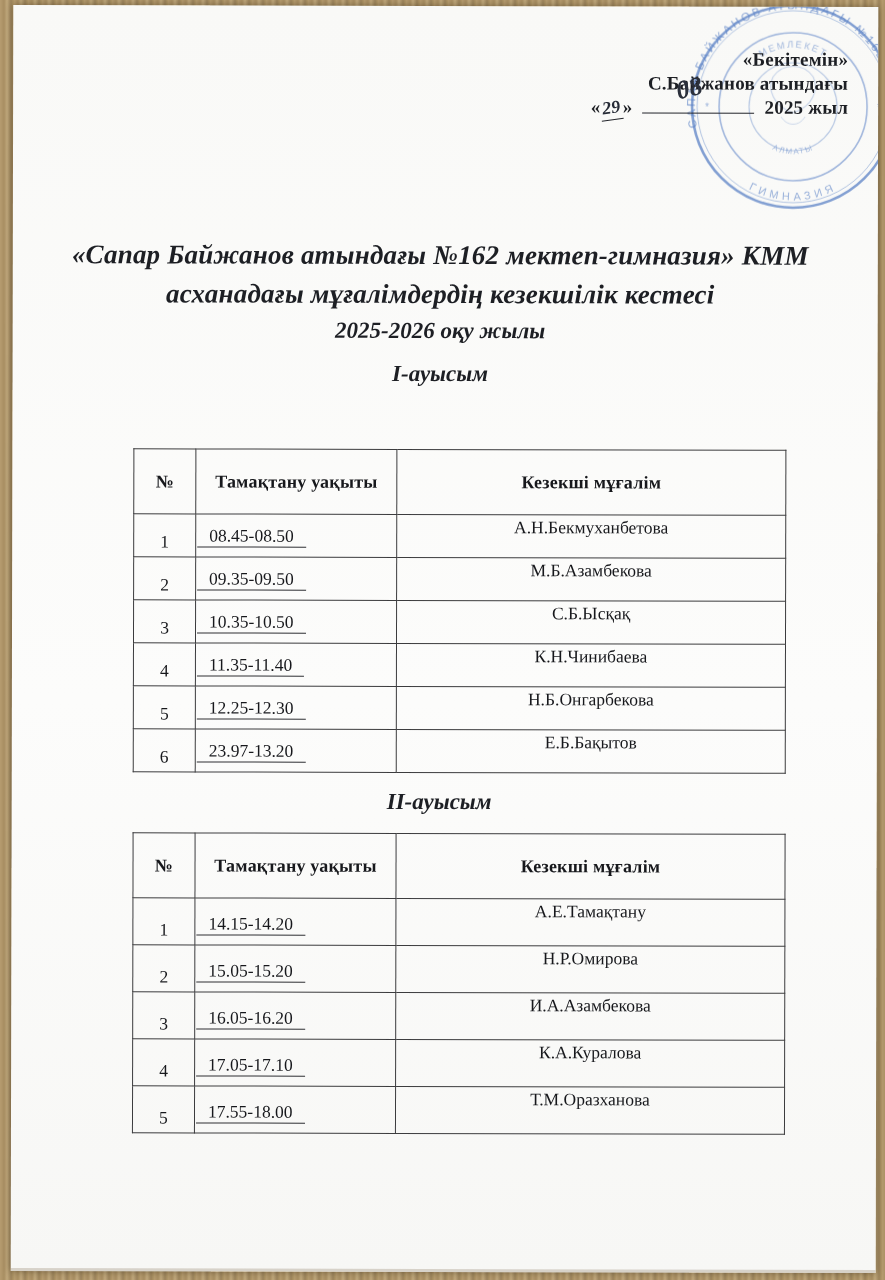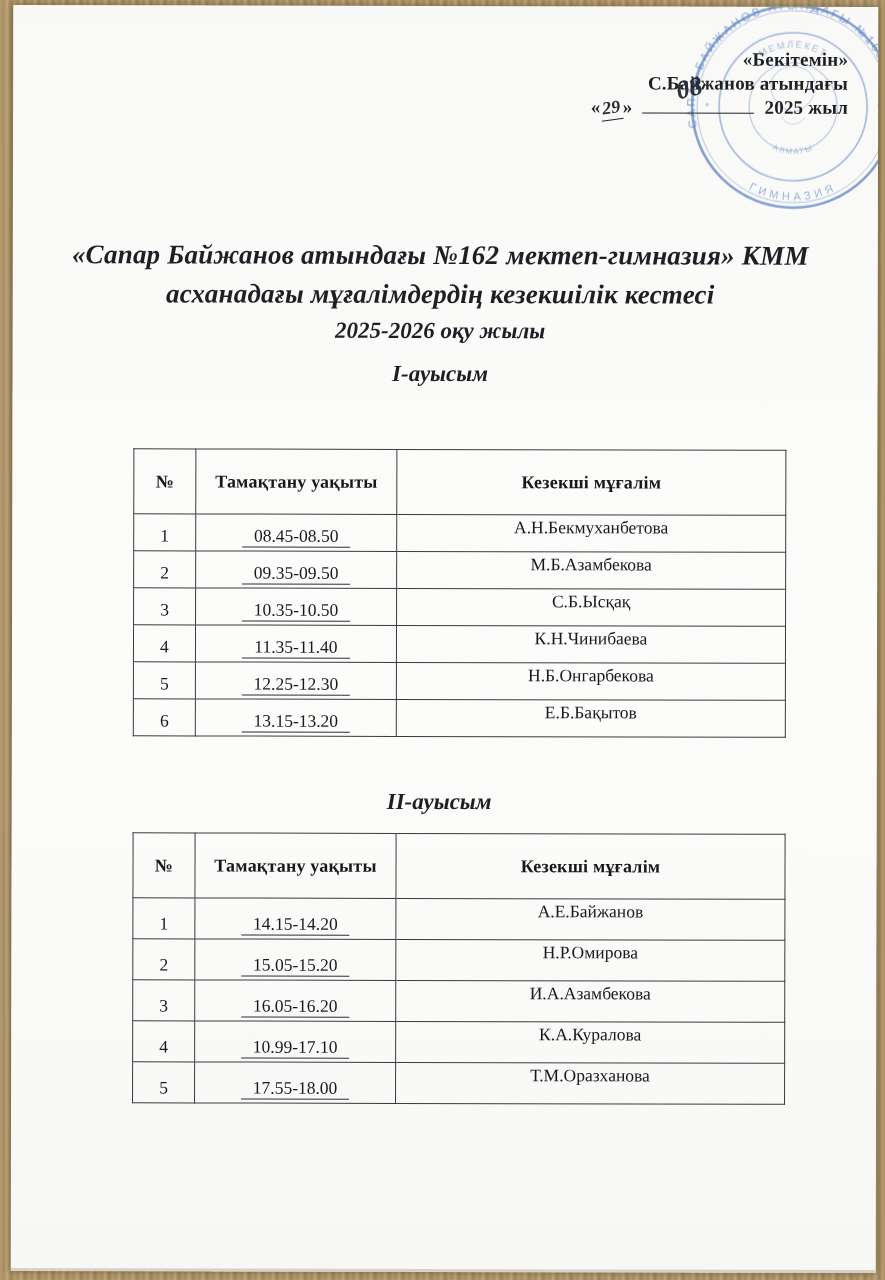--- a/index.html
+++ b/index.html
@@ -82,21 +82,21 @@
   table.duty th{
     height:62px;font-weight:bold;font-size:18px;text-align:center;
     vertical-align:middle;letter-spacing:.2px;
   }
   table.t1 td{height:31px;}
   table.t2 td{height:35px;}
   table.duty .col0{width:59px;}
   table.duty .col1{width:198px;}
   table.duty .col2{width:386px;}
   table.duty td.col0{text-align:center;vertical-align:bottom;padding-bottom:4px;}
-  table.duty td.col1{text-align:center;vertical-align:bottom;padding-bottom:4px;}
+  table.duty td.col1{vertical-align:bottom;padding-bottom:10px;}
   table.duty td.col2{text-align:center;vertical-align:top;padding-top:2px;font-family:Liberation Serif, serif;}
   td.col1 .u{
     border-bottom:1.3px solid #2e2f33;padding:0 12px 1px 12px;
   }
 
   
   .paper::after{
     content:"";position:absolute;left:0;right:0;bottom:0;height:3px;
     background:rgba(120,100,70,.25);
   }
@@ -184,55 +184,55 @@
           <td class="col1"><span class="u">11.35-11.40</span></td>
           <td class="col2">К.Н.Чинибаева</td>
         </tr>
         <tr>
           <td class="col0">5</td>
           <td class="col1"><span class="u">12.25-12.30</span></td>
           <td class="col2">Н.Б.Онгарбекова</td>
         </tr>
         <tr>
           <td class="col0">6</td>
-          <td class="col1"><span class="u">13.15-13.20</span></td>
+          <td class="col1"><span class="u">23.97-13.20</span></td>
           <td class="col2">Е.Б.Бақытов</td>
         </tr>
       </tbody>
     </table>
 
   <div class="shift-heading shift2-heading">II-ауысым</div>
 
   <table class="duty t2">
       <thead>
         <tr>
           <th class="col0">№</th>
           <th class="col1">Тамақтану уақыты</th>
           <th class="col2">Кезекші мұғалім</th>
         </tr>
       </thead>
       <tbody>
         <tr>
           <td class="col0">1</td>
           <td class="col1"><span class="u">14.15-14.20</span></td>
-          <td class="col2">А.Е.Байжанов</td>
+          <td class="col2">А.Е.Тамақтану</td>
         </tr>
         <tr>
           <td class="col0">2</td>
           <td class="col1"><span class="u">15.05-15.20</span></td>
           <td class="col2">Н.Р.Омирова</td>
         </tr>
         <tr>
           <td class="col0">3</td>
           <td class="col1"><span class="u">16.05-16.20</span></td>
           <td class="col2">И.А.Азамбекова</td>
         </tr>
         <tr>
           <td class="col0">4</td>
-          <td class="col1"><span class="u">10.99-17.10</span></td>
+          <td class="col1"><span class="u">17.05-17.10</span></td>
           <td class="col2">К.А.Куралова</td>
         </tr>
         <tr>
           <td class="col0">5</td>
           <td class="col1"><span class="u">17.55-18.00</span></td>
           <td class="col2">Т.М.Оразханова</td>
         </tr>
       </tbody>
     </table>
 

